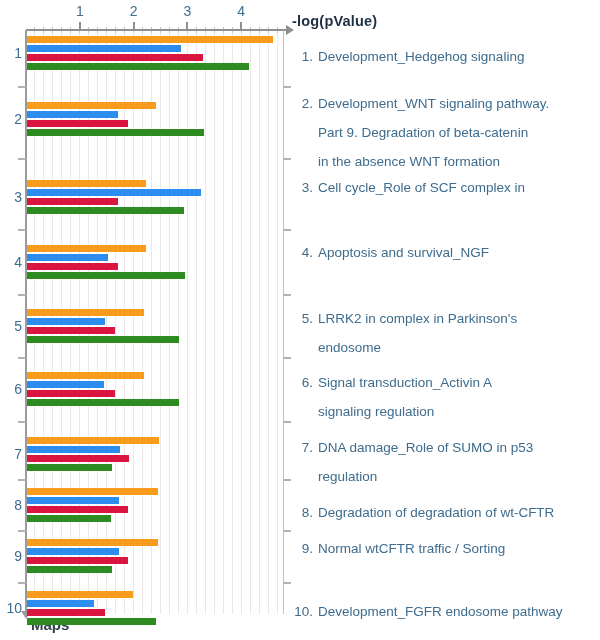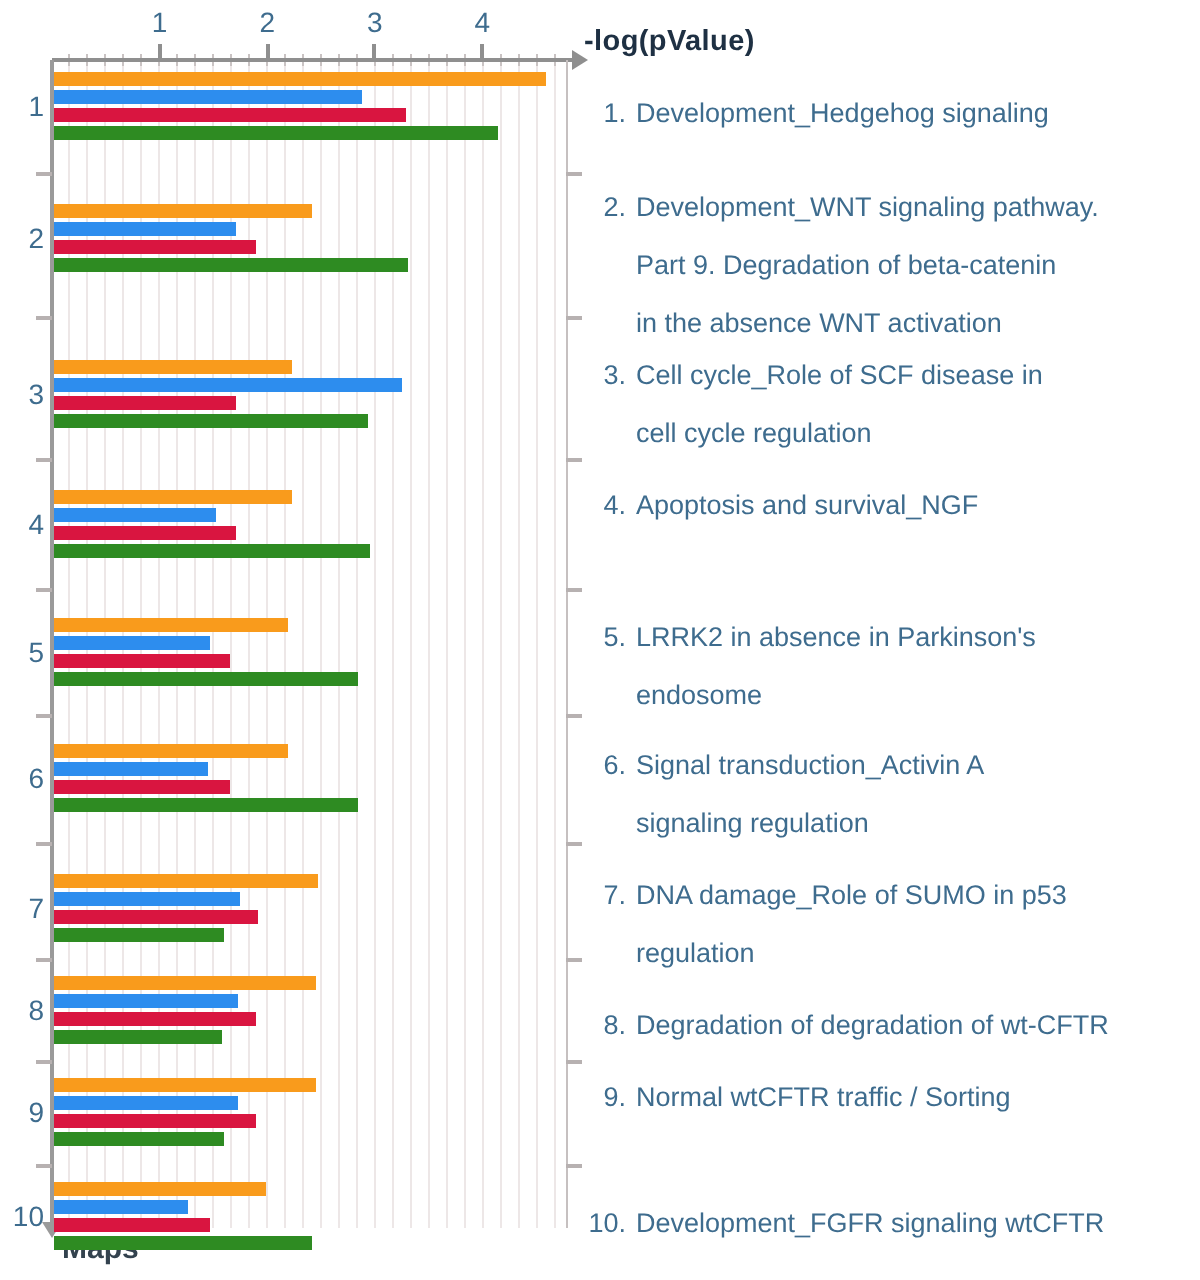--- a/index.html
+++ b/index.html
@@ -131,23 +131,23 @@
       <div class="abs btick" style="left: 283px; top: 479px;"></div>
       <div class="abs btick" style="left: 18px; top: 530px;"></div>
       <div class="abs btick" style="left: 283px; top: 530px;"></div>
       <div class="abs btick" style="left: 18px; top: 582px;"></div>
       <div class="abs btick" style="left: 283px; top: 582px;"></div>
     </div>
 
 
   <div id="items-root">
       <div class="abs item" style="top: 42px;"><span class="num">1.</span><span>Development_Hedgehog signaling</span></div>
-      <div class="abs item" style="top: 89px;"><span class="num">2.</span><span>Development_WNT signaling pathway.</span><br><span>Part 9. Degradation of beta-catenin</span><br><span>in the absence WNT activation</span></div>
-      <div class="abs item" style="top: 173px;"><span class="num">3.</span><span>Cell cycle_Role of SCF disease in</span><br><span>cell cycle regulation</span></div>
+      <div class="abs item" style="top: 89px;"><span class="num">2.</span><span>Development_WNT signaling pathway.</span><br><span>Part 9. Degradation of beta-catenin</span><br><span>in the absence WNT formation</span></div>
+      <div class="abs item" style="top: 173px;"><span class="num">3.</span><span>Cell cycle_Role of SCF complex in</span><br></div>
       <div class="abs item" style="top: 238px;"><span class="num">4.</span><span>Apoptosis and survival_NGF</span><br></div>
-      <div class="abs item" style="top: 304px;"><span class="num">5.</span><span>LRRK2 in absence in Parkinson's</span><br><span>endosome</span></div>
+      <div class="abs item" style="top: 304px;"><span class="num">5.</span><span>LRRK2 in complex in Parkinson's</span><br><span>endosome</span></div>
       <div class="abs item" style="top: 368px;"><span class="num">6.</span><span>Signal transduction_Activin A</span><br><span>signaling regulation</span></div>
       <div class="abs item" style="top: 433px;"><span class="num">7.</span><span>DNA damage_Role of SUMO in p53</span><br><span>regulation</span></div>
       <div class="abs item" style="top: 498px;"><span class="num">8.</span><span>Degradation of degradation of wt-CFTR</span></div>
       <div class="abs item" style="top: 534px;"><span class="num">9.</span><span>Normal wtCFTR traffic / Sorting</span><br></div>
-      <div class="abs item" style="top: 597px;"><span class="num">10.</span><span>Development_FGFR signaling wtCFTR</span></div>
+      <div class="abs item" style="top: 597px;"><span class="num">10.</span><span>Development_FGFR endosome pathway</span></div>
     </div>
 </div>
 
 </body></html>

